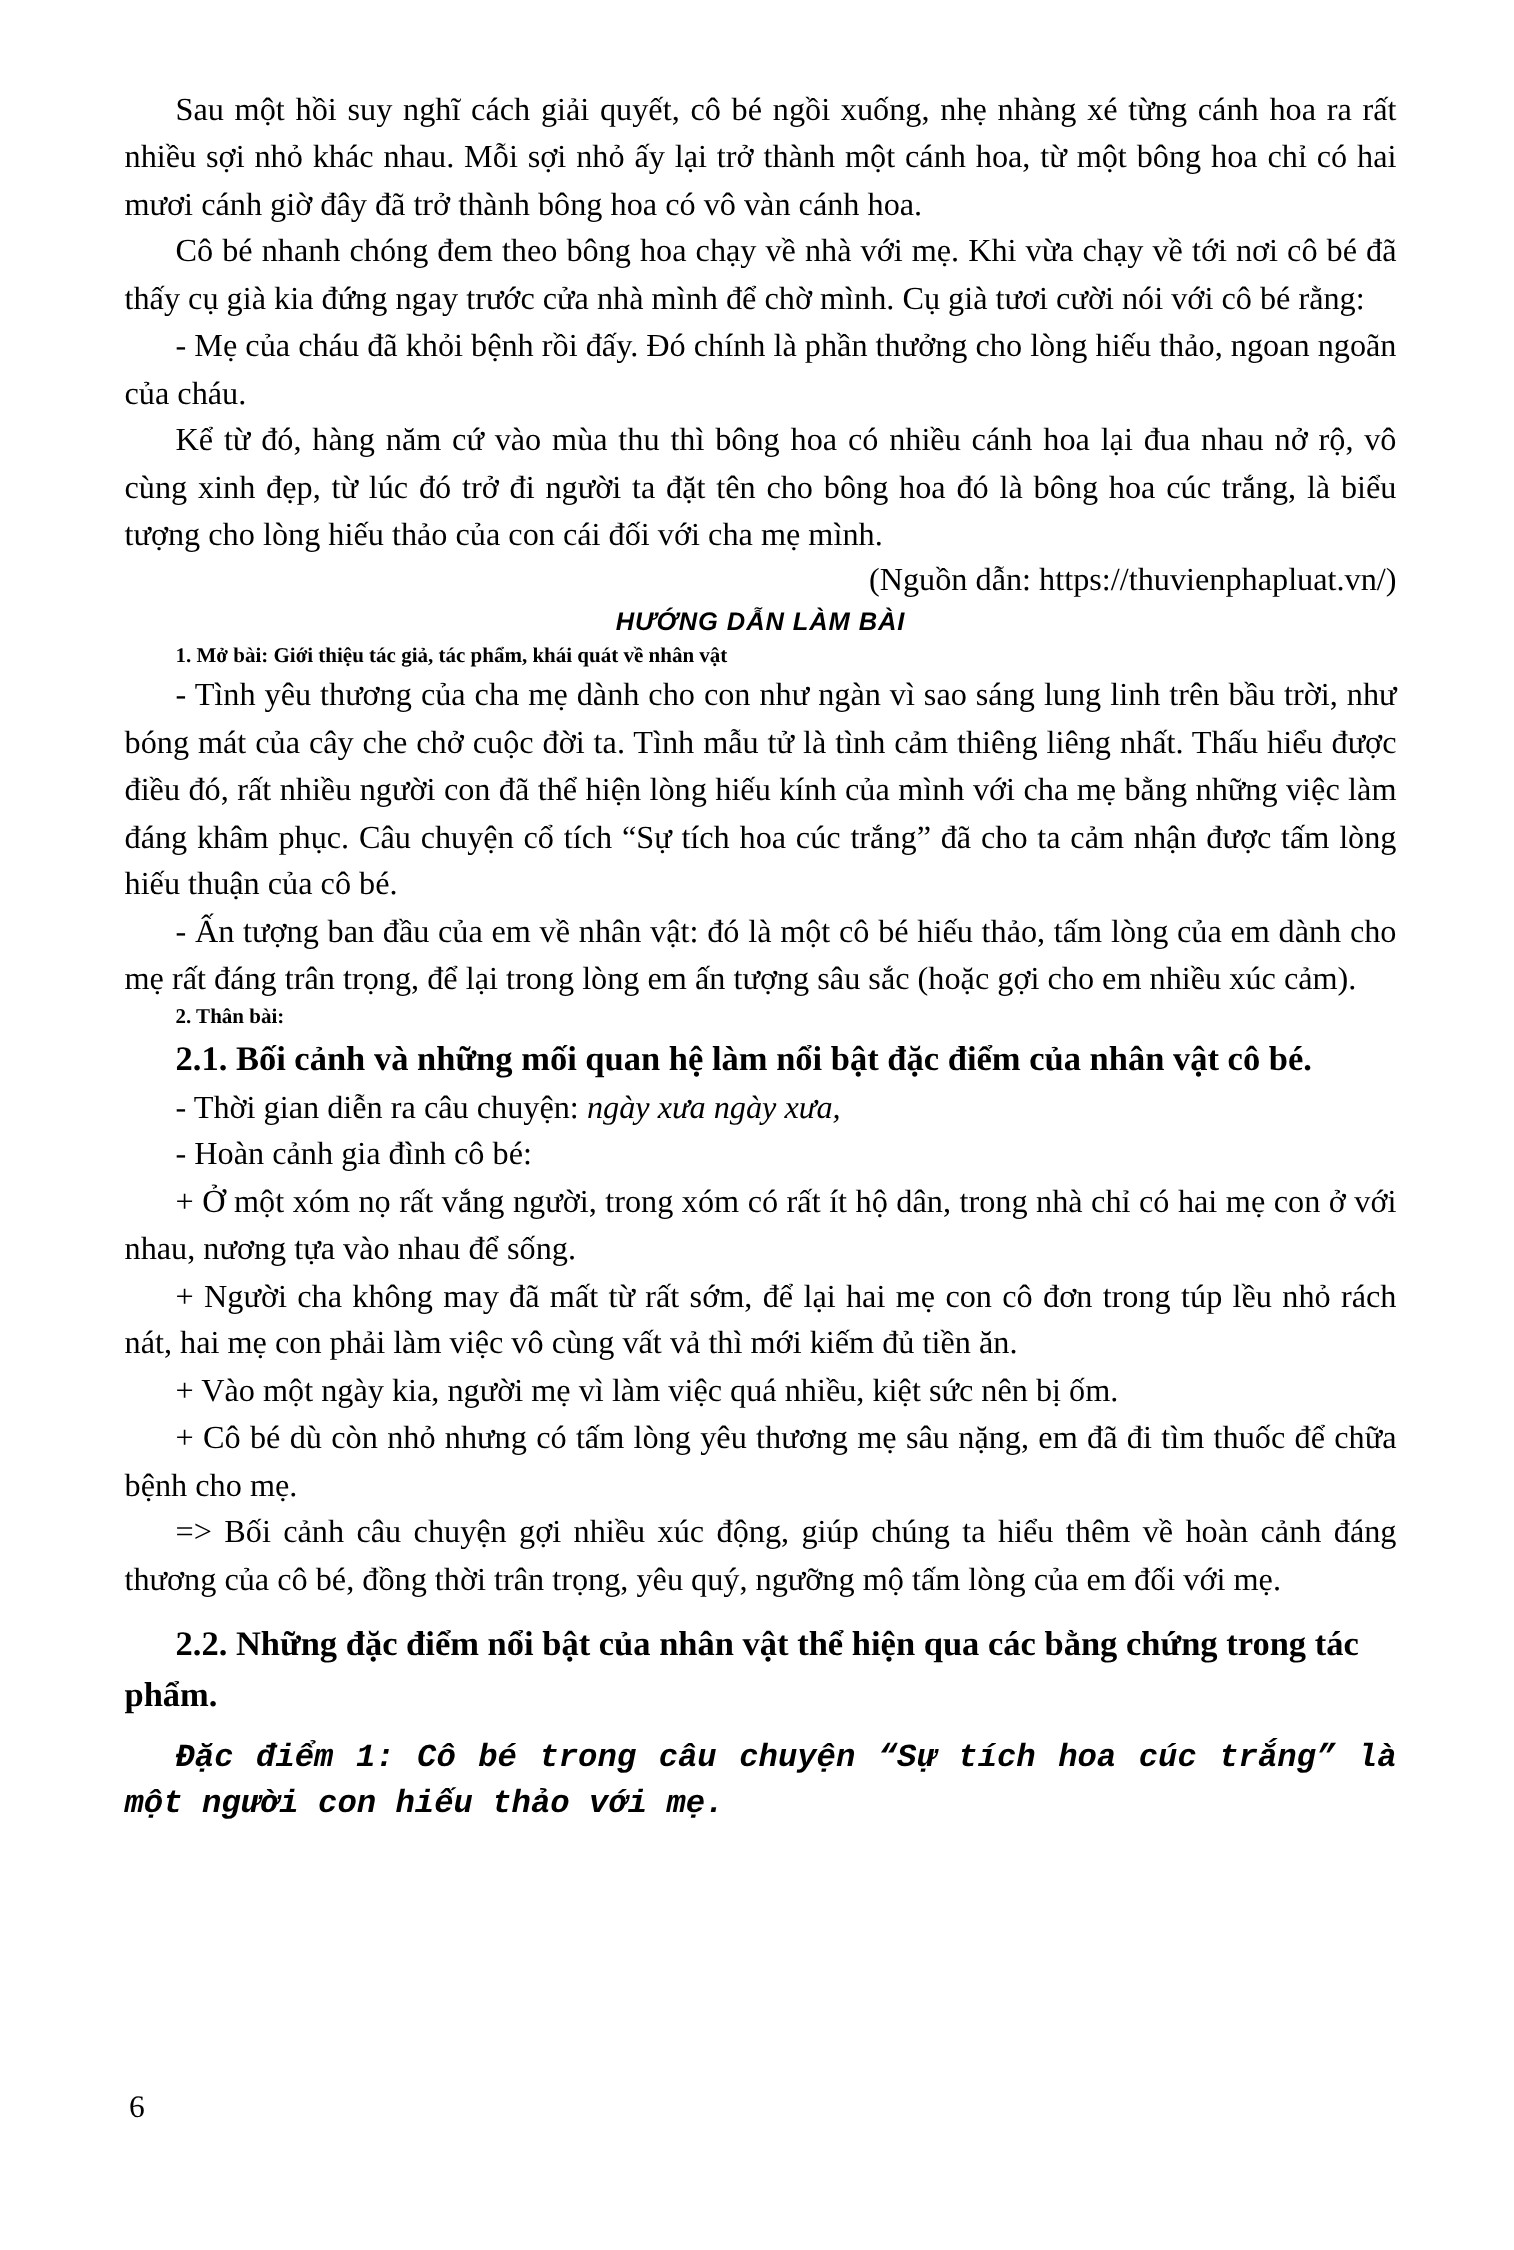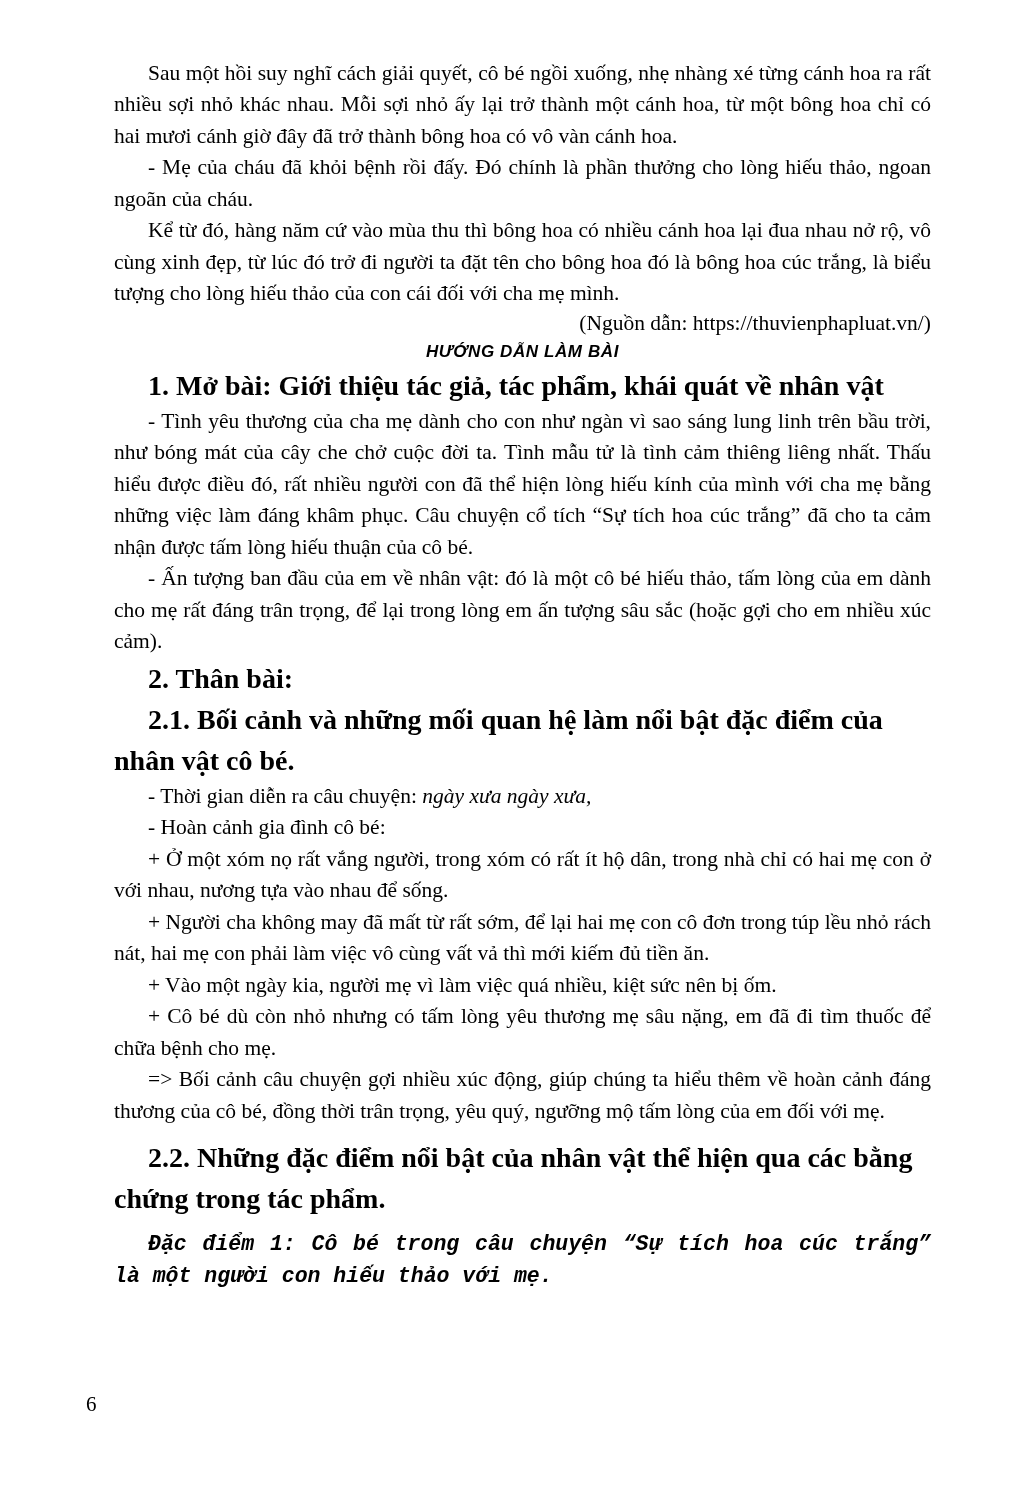--- a/index.html
+++ b/index.html
@@ -14,21 +14,21 @@
     font-family: "Liberation Serif", serif;
     color: #000000;
     overflow: hidden;
   }
   .page {
     position: absolute;
     left: 0; top: 0;
     width: 1009px;
     height: 1500px;
     box-sizing: border-box;
-    padding: 58px 78px 0 114px;
+    padding: 58px 78px 0 83px;
   }
   .body-text {
     font-size: 21.5px;
     line-height: 1.465;
     text-align: justify;
     text-justify: inter-word;
   }
   p {
     margin: 0;
   }
@@ -59,27 +59,27 @@
   .italic {
     font-style: italic;
   }
   .bold-italic {
     font-weight: bold;
     font-style: italic;
     font-family: Liberation Mono, monospace;
   }
   .sec-head {
     font-weight: bold;
-    font-size: 28px;
+    font-size: 14px;
     text-indent: 34px;
     line-height: 1.465;
   }
   .sub-head {
     font-weight: bold;
-    font-size: 28px;
+    font-size: 23px;
     text-indent: 34px;
     line-height: 1.465;
   }
   .gap-top {
     margin-top: 10px;
   }
   .page-number {
     position: absolute;
     left: 86px;
     top: 1392px;
@@ -87,20 +87,21 @@
     font-family: "Liberation Serif", serif;
   }
 </style>
 </head>
 <body>
 
 <div class="page">
 
   <div class="body-text">
     <p class="indent">Sau một hồi suy nghĩ cách giải quyết, cô bé ngồi xuống, nhẹ nhàng xé từng cánh hoa ra rất nhiều sợi nhỏ khác nhau. Mỗi sợi nhỏ ấy lại trở thành một cánh hoa, từ một bông hoa chỉ có hai mươi cánh giờ đây đã trở thành bông hoa có vô vàn cánh hoa.</p>
+    <p class="indent">Cô bé nhanh chóng đem theo bông hoa chạy về nhà với mẹ. Khi vừa chạy về tới nơi cô bé đã thấy cụ già kia đứng ngay trước cửa nhà mình để chờ mình. Cụ già tươi cười nói với cô bé rằng:</p>
     <p class="indent">- Mẹ của cháu đã khỏi bệnh rồi đấy. Đó chính là phần thưởng cho lòng hiếu thảo, ngoan ngoãn của cháu.</p>
     <p class="indent">Kể từ đó, hàng năm cứ vào mùa thu thì bông hoa có nhiều cánh hoa lại đua nhau nở rộ, vô cùng xinh đẹp, từ lúc đó trở đi người ta đặt tên cho bông hoa đó là bông hoa cúc trắng, là biểu tượng cho lòng hiếu thảo của con cái đối với cha mẹ mình.</p>
   </div>
 
   <div class="source-line">
     <span class="source-label">(Nguồn dẫn:</span><span> https://thuvienphapluat.vn/)</span>
   </div>
 
   <div class="heading-center">HƯỚNG DẪN LÀM BÀI</div>
 

